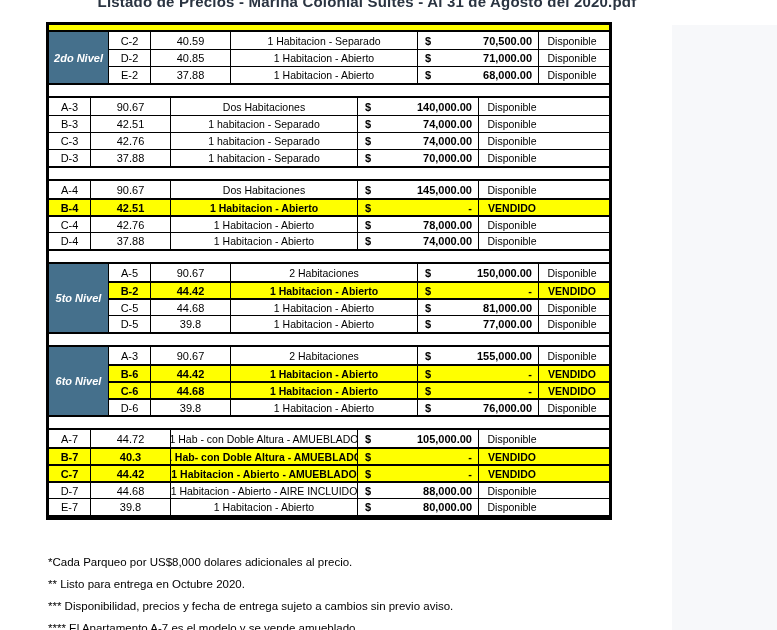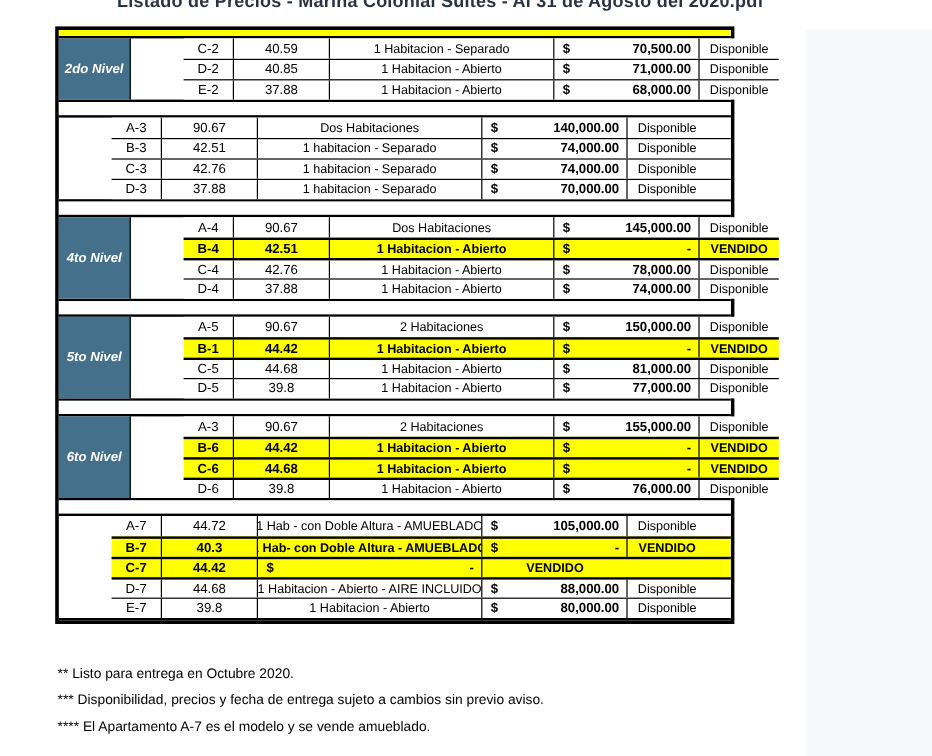--- a/index.html
+++ b/index.html
@@ -21,21 +21,21 @@
   .clipped-row { height:5px; background:#ffff00; }
 
   .gap-row { height:11px; background:#fff; }
 
   .section { display:flex; border-top:2px solid #000; border-bottom:2px solid #000; }
   .level-cell {
     width:60px; background:#45708c; color:#fff; font-weight:bold; font-size:11px;
     display:flex; align-items:center; justify-content:center; text-align:center;
     border-right:1px solid #000; flex-shrink:0;font-style:italic;
   }
-  .rows { flex:1; display:flex; flex-direction:column;padding-left:44px; }
+  .rows { flex:1; display:flex; flex-direction:column; }
   .row {
     display:grid; grid-template-columns:42px 80px 187px 121px 66px;
     height:17px; font-size:11px; color:#000; background:#fff;
   }
   .row + .row { border-top:1px solid #000; }
   .row.sold { background:#ffff00; font-weight:bold; }
   .row.sold + .row { border-top-width:2px; }
   .row + .row.sold { border-top-width:2px; }
 
   .cell { display:flex; align-items:center; justify-content:center; height:100%;
@@ -134,21 +134,20 @@
               <div class="cell price">
                 <span>$</span>
                 <span>70,000.00</span>
               </div>
               <div class="cell status">Disponible</div>
             </div>
           </div>
         </div>
         <div class="gap-row"></div>
         <div class="section">
-          <div class="level-cell">4to Nivel</div>
           <div class="rows">
             <div class="row">
               <div class="cell unit">A-4</div>
               <div class="cell area">90.67</div>
               <div class="cell desc">Dos Habitaciones</div>
               <div class="cell price">
                 <span>$</span>
                 <span>145,000.00</span>
               </div>
               <div class="cell status">Disponible</div>
@@ -193,21 +192,21 @@
               <div class="cell unit">A-5</div>
               <div class="cell area">90.67</div>
               <div class="cell desc">2 Habitaciones</div>
               <div class="cell price">
                 <span>$</span>
                 <span>150,000.00</span>
               </div>
               <div class="cell status">Disponible</div>
             </div>
             <div class="row sold">
-              <div class="cell unit">B-1</div>
+              <div class="cell unit">B-2</div>
               <div class="cell area">44.42</div>
               <div class="cell desc">1 Habitacion - Abierto</div>
               <div class="cell price">
                 <span>$</span>
                 <span>-</span>
               </div>
               <div class="cell status">VENDIDO</div>
             </div>
             <div class="row">
               <div class="cell unit">C-5</div>
@@ -296,20 +295,21 @@
               <div class="cell desc">1 Hab- con Doble Altura - AMUEBLADO</div>
               <div class="cell price">
                 <span>$</span>
                 <span>-</span>
               </div>
               <div class="cell status">VENDIDO</div>
             </div>
             <div class="row sold">
               <div class="cell unit">C-7</div>
               <div class="cell area">44.42</div>
+              <div class="cell desc">1 Habitacion - Abierto - AMUEBLADO</div>
               <div class="cell price">
                 <span>$</span>
                 <span>-</span>
               </div>
               <div class="cell status">VENDIDO</div>
             </div>
             <div class="row">
               <div class="cell unit">D-7</div>
               <div class="cell area">44.68</div>
               <div class="cell desc">1 Habitacion - Abierto - AIRE INCLUIDO</div>
@@ -328,17 +328,18 @@
                 <span>80,000.00</span>
               </div>
               <div class="cell status">Disponible</div>
             </div>
           </div>
         </div>
       </div>
   </div>
 
   <div class="notes">
+    <div class="note-line">*Cada Parqueo por US$8,000 dolares adicionales al precio.</div>
     <div class="note-line">** Listo para entrega en Octubre 2020.</div>
     <div class="note-line">*** Disponibilidad, precios y fecha de entrega sujeto a cambios sin previo aviso.</div>
     <div class="note-line">**** El Apartamento A-7 es el modelo y se vende amueblado.</div>
   </div>
 </div>
 
 </body></html>

